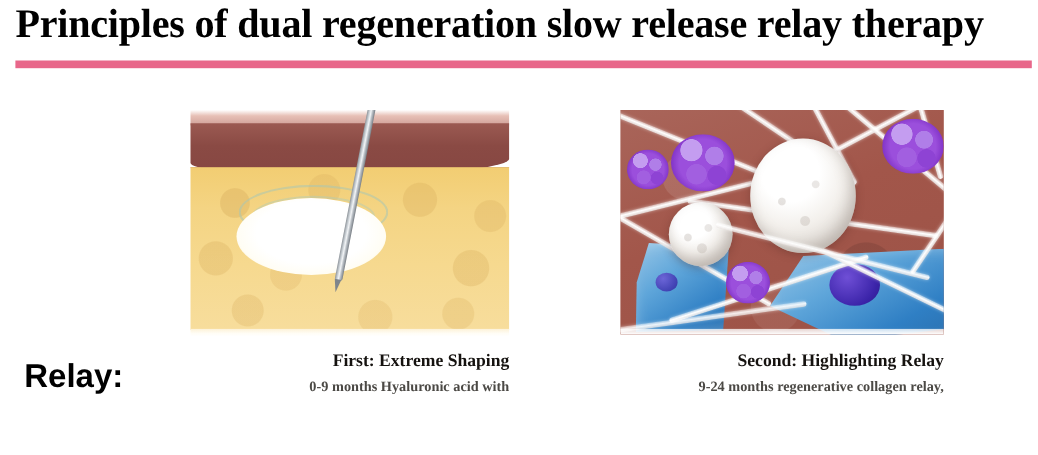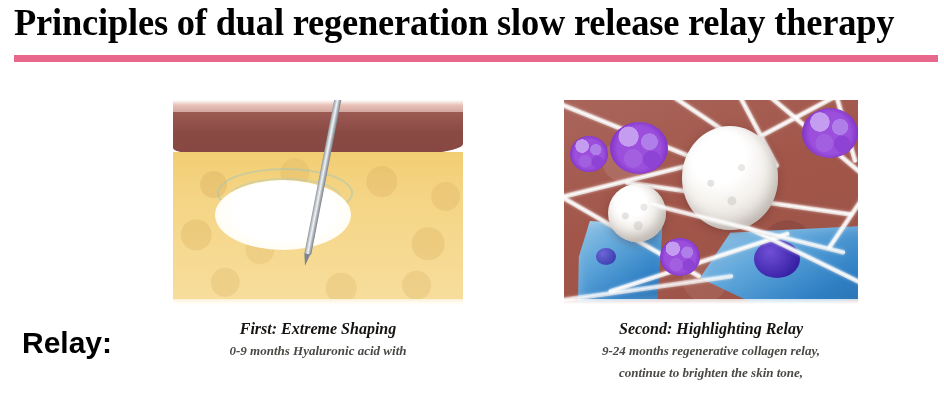--- a/index.html
+++ b/index.html
@@ -208,21 +208,21 @@
       radial-gradient(circle at 30% 55%, rgba(170,160,152,.30) 0 3px, transparent 4px),
       radial-gradient(circle at 62% 40%, rgba(170,160,152,.25) 0 3px, transparent 4px),
       radial-gradient(circle at 52% 72%, rgba(170,160,152,.28) 0 4px, transparent 5px);
   }
   .fig2-baseline {
     position: absolute; left: 0; right: 0; bottom: 0; height: 5px;
     background: linear-gradient(180deg, rgba(255,255,255,.75) 0%, #ffffff 100%);
   }
 
   
-  .caption-block { text-align: center; font-style: italic; }
+  .caption-block { text-align: right; }
   #panel-first  .caption-block { margin-top: 12px; }
   #panel-second .caption-block { margin-top: 14px; }
 
   .caption-heading {
     font-family: "Liberation Serif", serif;
     font-weight: bold;
     font-size: 16px;
     line-height: 22px;
     color: #15120f;
     white-space: nowrap;
@@ -299,15 +299,14 @@
 
     <div class="fiber" style="left:84px;  top:126px; width:200px; transform:rotate(14deg); opacity:.95;"></div>
     <div class="fiber" style="left:-10px; top:186px; width:180px; transform:rotate(-8deg); opacity:.9;"></div>
 
     <div class="fig2-baseline"></div>
   </div>
 
   <div class="caption-block">
     <div class="caption-heading">Second: Highlighting Relay</div>
     <div class="caption-line">9-24 months regenerative collagen relay,</div>
-    <div class="caption-line">continue to brighten the skin tone,</div>
   </div>
 </div>
 
 </body></html>

